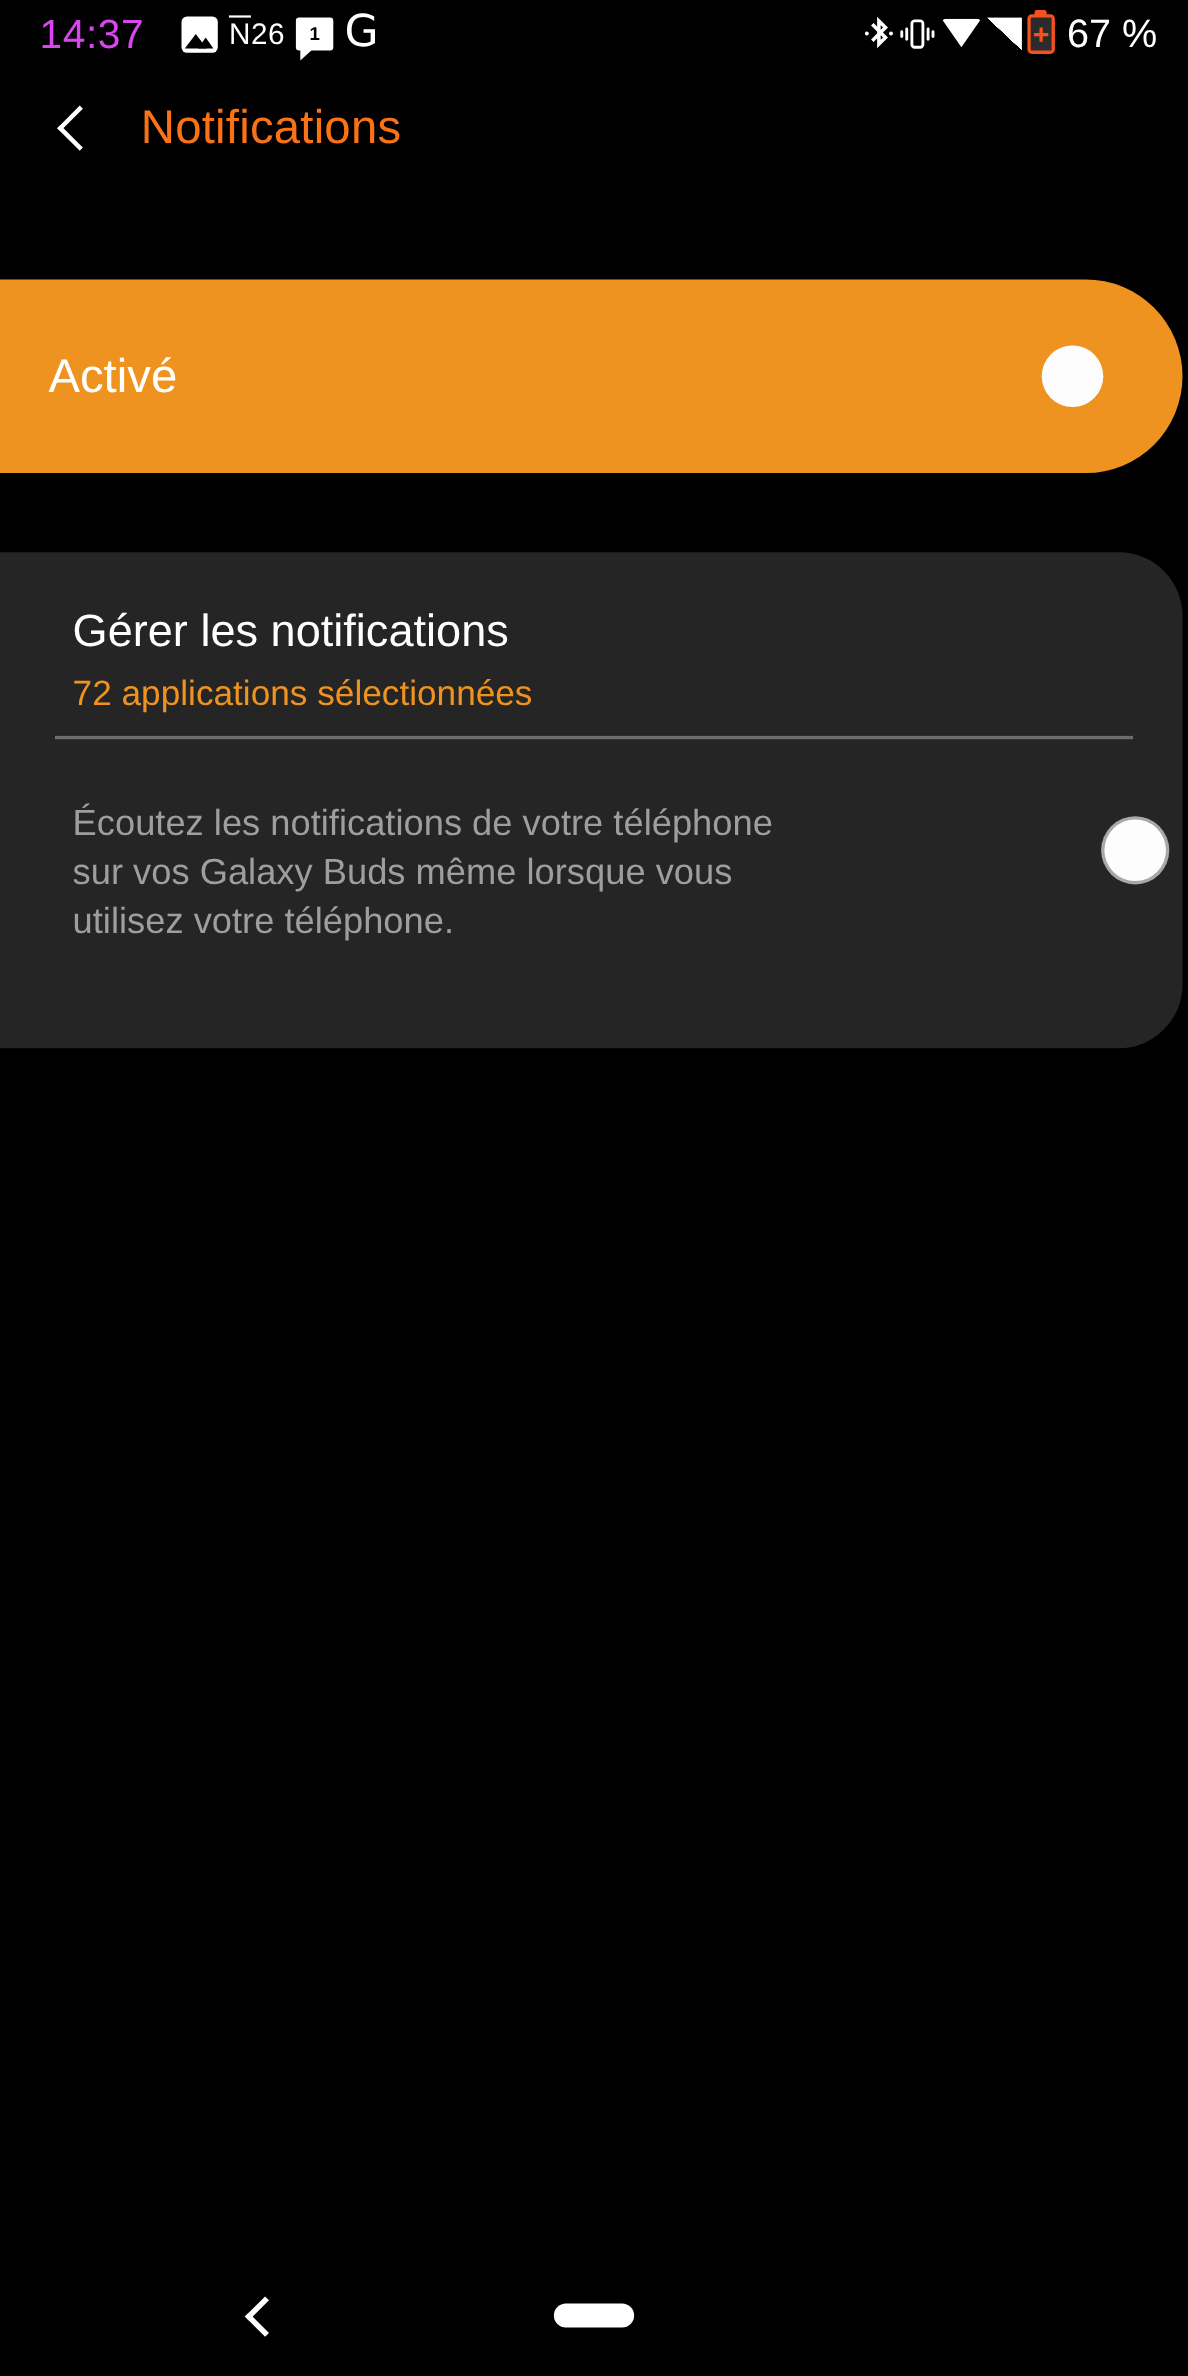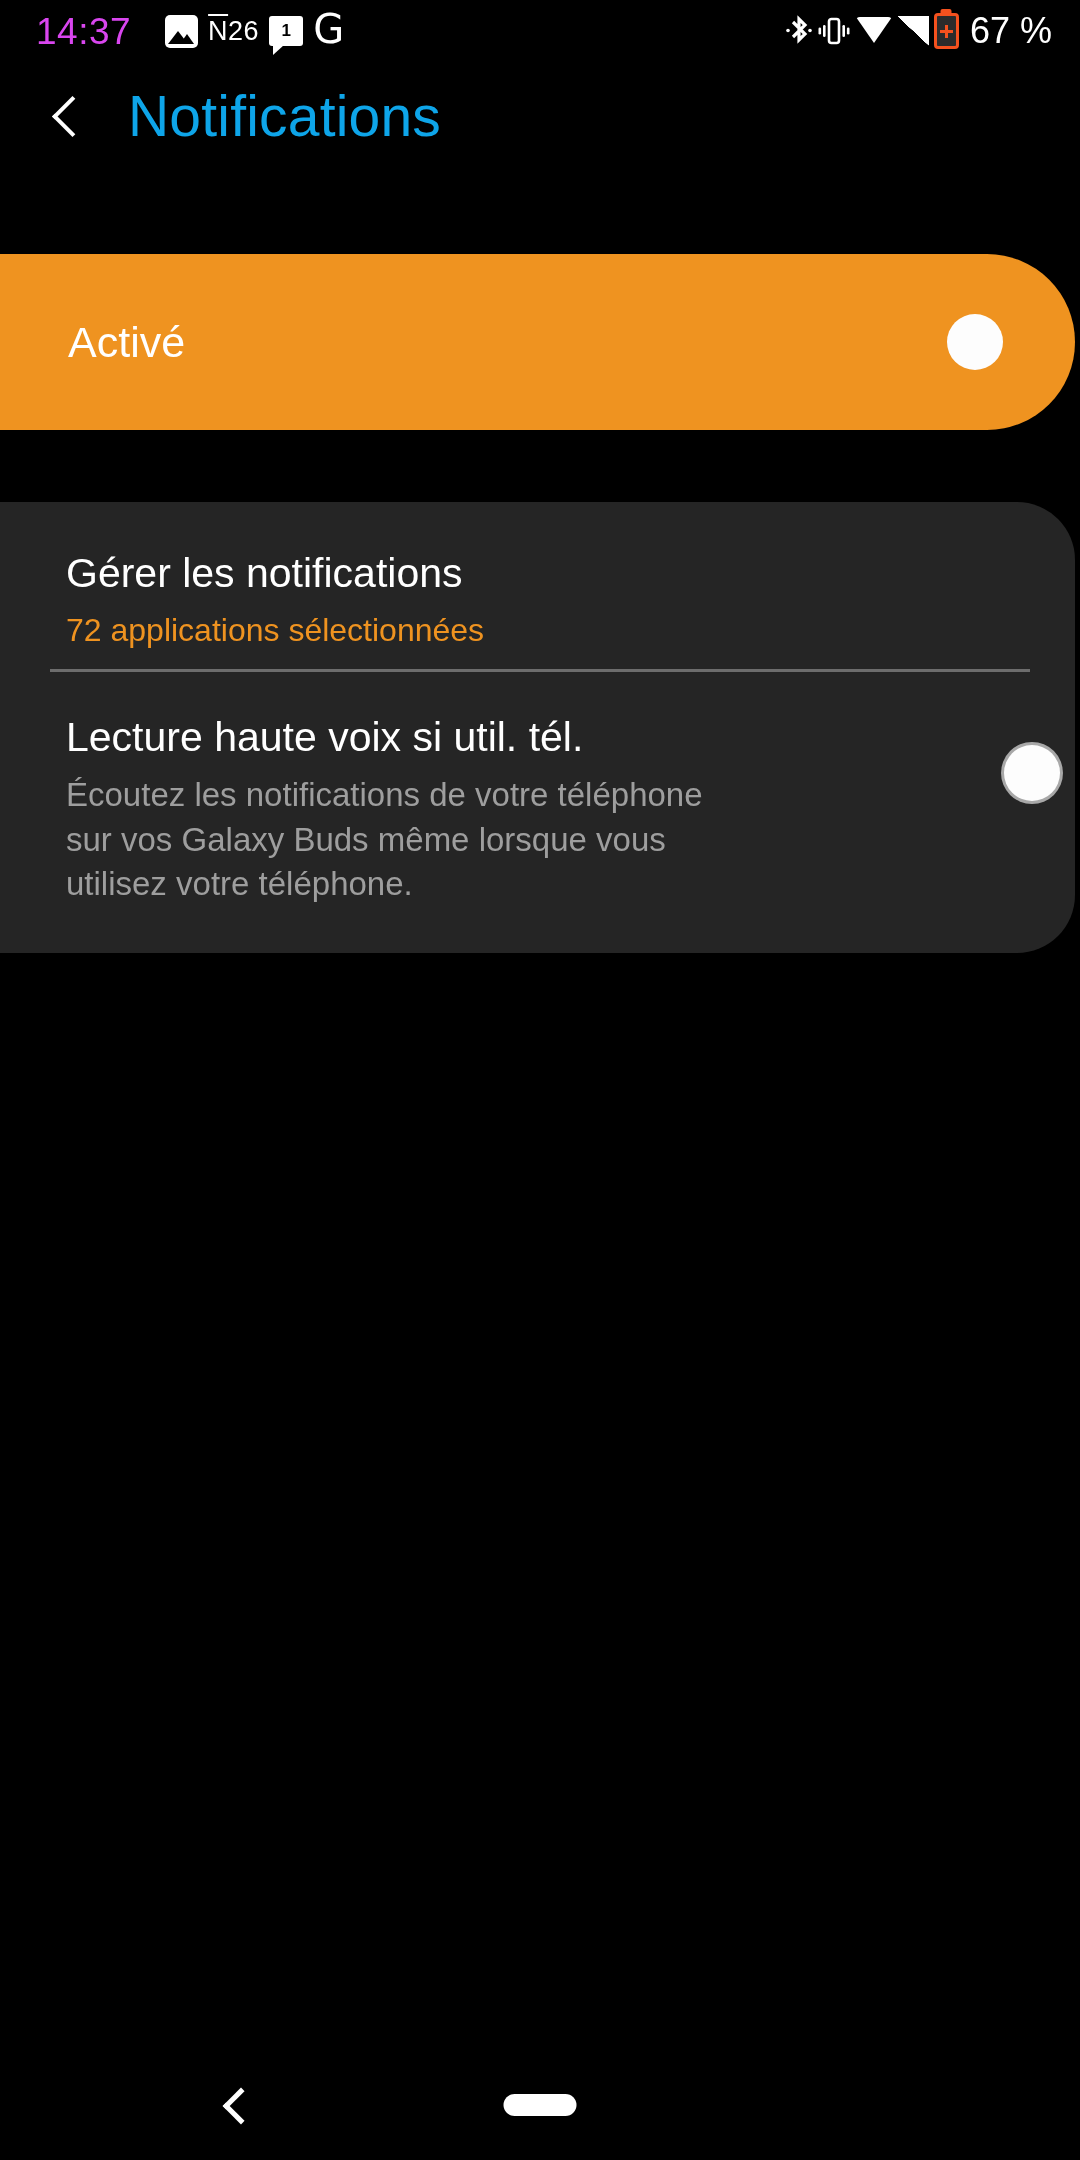--- a/index.html
+++ b/index.html
@@ -117,33 +117,33 @@
     padding-left:46px; gap:42px;
   }
   .back-chevron{ width:40px; height:40px; position:relative; cursor:pointer; }
   .back-chevron::before{
     content:""; position:absolute; left:12px; top:6px;
     width:25px; height:25px;
     border-left:4px solid #fff; border-bottom:4px solid #fff;
     transform:rotate(45deg);
   }
   .appbar-title{
-    color:#0ea5e9; font-size:57px; font-weight:400; letter-spacing:0.2px;
+    color:#f97316; font-size:43px; font-weight:400; letter-spacing:0.2px;
   }
 
   
   .card-orange{
     position:absolute; left:0; top:254px;
     width:1075px; height:176px;
     background:#ef9320;
     border-radius:0 88px 88px 0;
     display:flex; align-items:center;
   }
   .card-orange .label{
-    color:#fff; font-size:43px; font-weight:400; margin-left:68px;
+    color:#fff; font-size:43px; font-weight:400; margin-left:44px;
   }
 
   .switch{
     position:relative; flex:0 0 auto; cursor:pointer;
   }
   .switch .track{
     width:100px; height:56px; border-radius:28px;
     box-sizing:border-box;
   }
   .switch .knob{
@@ -275,21 +275,20 @@
 
   <div class="row-manage">
     <div class="row-title">Gérer les notifications</div>
     <div class="row-sub-orange">72 applications sélectionnées</div>
   </div>
 
   <div class="divider"></div>
 
   <div class="row-readout">
     <div class="texts">
-      <div class="row-title">Lecture haute voix si util. tél.</div>
       <div class="row-desc">Écoutez les notifications de votre téléphone sur vos Galaxy Buds même lorsque vous utilisez votre téléphone.</div>
     </div>
     <span class="switch off sw-dark">
       <span class="track"></span>
       <span class="knob"></span>
     </span>
   </div>
 
 </div>
 

